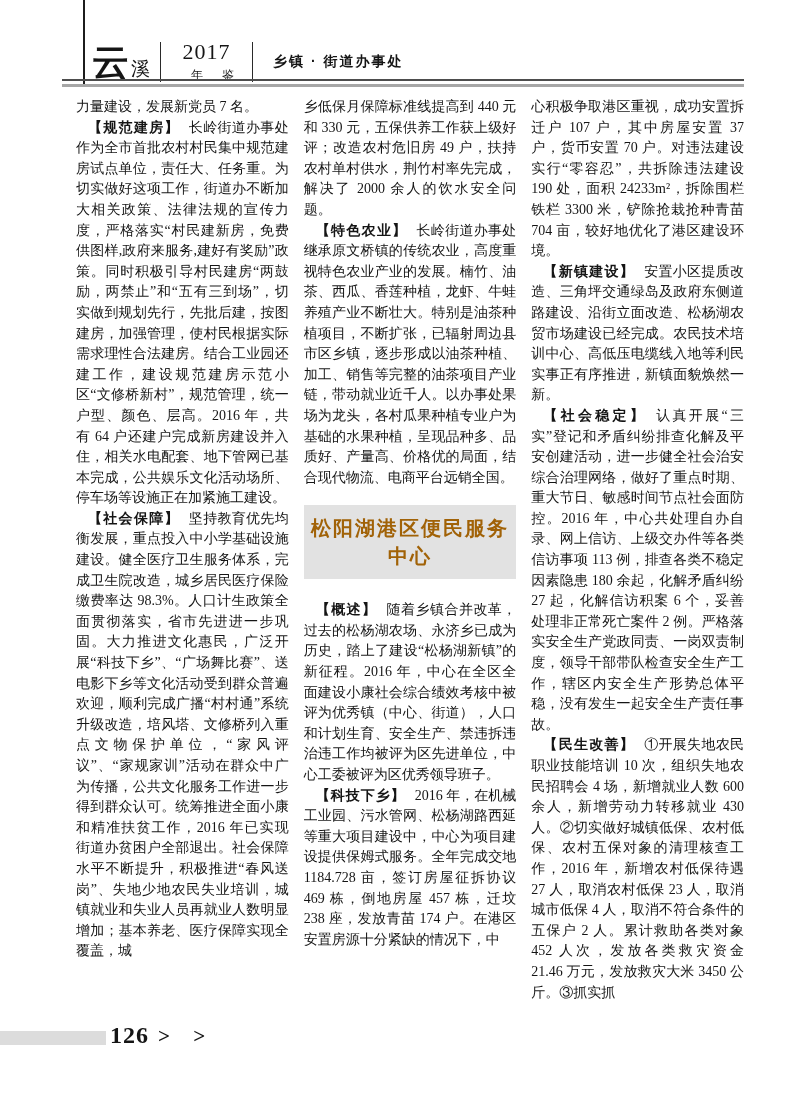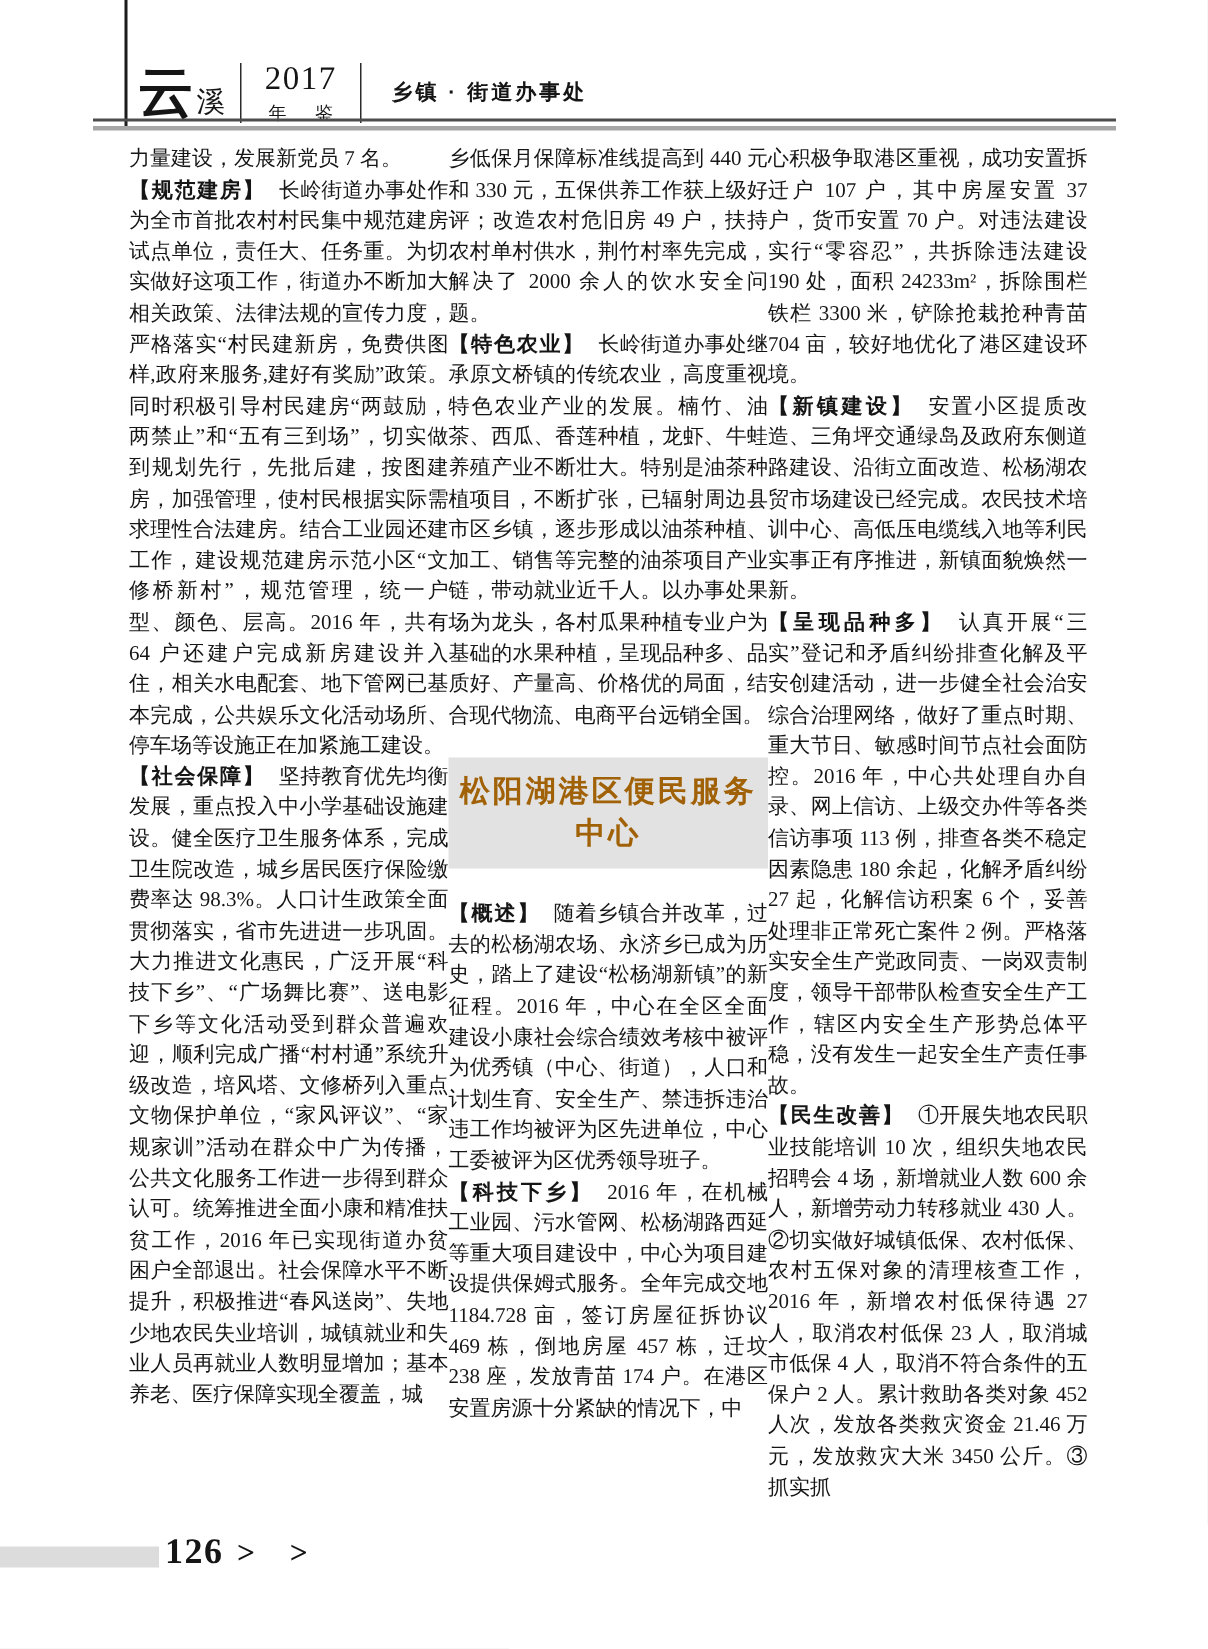--- a/index.html
+++ b/index.html
@@ -11,35 +11,35 @@
   }
   
   .vline { position:absolute; left:83px; top:0; width:2px; height:84px; background:#1c1c1c; }
   .brand { position:absolute; left:92px; top:40px; height:44px; display:flex; align-items:center; }
   .logo { display:flex; align-items:flex-end; }
   .logo-big { font-size:37px; font-weight:bold; line-height:1; }
   .logo-small { font-size:19px; line-height:1.2; margin-left:2px; }
   .brand-divider { width:1px; height:40px; background:#2a2a2a; margin:0 10px; }
   .year-block { text-align:center; }
   .year { font-size:22px; line-height:1.1; letter-spacing:1px; }
-  .yearbook { font-size:12px; letter-spacing:8px; margin-top:3px; text-indent:8px; }
+  .yearbook { font-size:12px; letter-spacing:8px; margin-top:3px; text-indent:8px;margin-left:12px; }
   .section-title {
     font-family:"Liberation Sans","DejaVu Sans",sans-serif;
     font-weight:bold; font-size:14px; letter-spacing:2px; margin-left:10px;
   }
   .rule-thin  { position:absolute; left:62px; top:79px; width:682px; height:2px; background:#4d4d4d; }
   .rule-thick { position:absolute; left:62px; top:84px; width:682px; height:3px; background:#a6a6a6; }
   
-  .columns { position:absolute; top:97px; left:86px; width:668px; display:flex; }
+  .columns { position:absolute; top:97px; left:76px; width:668px; display:flex; gap:15px; }
   .col { width:213px; font-size:14px; line-height:20.6px; text-align:justify; }
   .col p { margin:0; }
   .entry { margin-top:20px; }
   .ehead {
     font-family:Liberation Mono, monospace;
-    font-weight:bold; letter-spacing:1px; margin-right:9px;
+    font-weight:bold; letter-spacing:1px; margin-right:9px;margin-left:12px;
   }
   .byline { text-align:right; padding-right:2px; }
   .article-box {
     background:#e2e2e2; margin:17px 0 21px 0; padding:9px 5px;
     text-align:center; font-family:"Liberation Sans","DejaVu Sans",sans-serif;
     font-weight:bold; font-size:20px; line-height:28px; letter-spacing:2px;
     color:#a16207;
   }
   
   .footer-bar { position:absolute; left:0; top:1031px; width:106px; height:14px; background:#dcdcdc; }
@@ -81,21 +81,21 @@
       <p class="cont">乡低保月保障标准线提高到 440 元和 330 元，五保供养工作获上级好评；改造农村危旧房 49 户，扶持农村单村供水，荆竹村率先完成，解决了 2000 余人的饮水安全问题。</p>
       <p class="entry"><span class="ehead">【特色农业】</span><span>长岭街道办事处继承原文桥镇的传统农业，高度重视特色农业产业的发展。楠竹、油茶、西瓜、香莲种植，龙虾、牛蛙养殖产业不断壮大。特别是油茶种植项目，不断扩张，已辐射周边县市区乡镇，逐步形成以油茶种植、加工、销售等完整的油茶项目产业链，带动就业近千人。以办事处果场为龙头，各村瓜果种植专业户为基础的水果种植，呈现品种多、品质好、产量高、价格优的局面，结合现代物流、电商平台远销全国。</span></p>
       <div class="article-box">松阳湖港区便民服务中心</div>
       <p class="cont"><span class="ehead">【概述】</span><span>随着乡镇合并改革，过去的松杨湖农场、永济乡已成为历史，踏上了建设“松杨湖新镇”的新征程。2016 年，中心在全区全面建设小康社会综合绩效考核中被评为优秀镇（中心、街道），人口和计划生育、安全生产、禁违拆违治违工作均被评为区先进单位，中心工委被评为区优秀领导班子。</span></p>
       <p class="entry"><span class="ehead">【科技下乡】</span><span>2016 年，在机械工业园、污水管网、松杨湖路西延等重大项目建设中，中心为项目建设提供保姆式服务。全年完成交地 1184.728 亩，签订房屋征拆协议 469 栋，倒地房屋 457 栋，迁坟 238 座，发放青苗 174 户。在港区安置房源十分紧缺的情况下，中</span></p>
     </section>
 
     <section class="col">
       <p class="cont">心积极争取港区重视，成功安置拆迁户 107 户，其中房屋安置 37 户，货币安置 70 户。对违法建设实行“零容忍”，共拆除违法建设 190 处，面积 24233m²，拆除围栏铁栏 3300 米，铲除抢栽抢种青苗 704 亩，较好地优化了港区建设环境。</p>
       <p class="entry"><span class="ehead">【新镇建设】</span><span>安置小区提质改造、三角坪交通绿岛及政府东侧道路建设、沿街立面改造、松杨湖农贸市场建设已经完成。农民技术培训中心、高低压电缆线入地等利民实事正有序推进，新镇面貌焕然一新。</span></p>
-      <p class="entry"><span class="ehead">【呈现品种多】</span><span>认真开展“三实”登记和矛盾纠纷排查化解及平安创建活动，进一步健全社会治安综合治理网络，做好了重点时期、重大节日、敏感时间节点社会面防控。2016 年，中心共处理自办自录、网上信访、上级交办件等各类信访事项 113 例，排查各类不稳定因素隐患 180 余起，化解矛盾纠纷 27 起，化解信访积案 6 个，妥善处理非正常死亡案件 2 例。严格落实安全生产党政同责、一岗双责制度，领导干部带队检查安全生产工作，辖区内安全生产形势总体平稳，没有发生一起安全生产责任事故。</span></p>
+      <p class="entry"><span class="ehead">【社会稳定】</span><span>认真开展“三实”登记和矛盾纠纷排查化解及平安创建活动，进一步健全社会治安综合治理网络，做好了重点时期、重大节日、敏感时间节点社会面防控。2016 年，中心共处理自办自录、网上信访、上级交办件等各类信访事项 113 例，排查各类不稳定因素隐患 180 余起，化解矛盾纠纷 27 起，化解信访积案 6 个，妥善处理非正常死亡案件 2 例。严格落实安全生产党政同责、一岗双责制度，领导干部带队检查安全生产工作，辖区内安全生产形势总体平稳，没有发生一起安全生产责任事故。</span></p>
       <p class="entry"><span class="ehead">【民生改善】</span><span>①开展失地农民职业技能培训 10 次，组织失地农民招聘会 4 场，新增就业人数 600 余人，新增劳动力转移就业 430 人。②切实做好城镇低保、农村低保、农村五保对象的清理核查工作，2016 年，新增农村低保待遇 27 人，取消农村低保 23 人，取消城市低保 4 人，取消不符合条件的五保户 2 人。累计救助各类对象 452 人次，发放各类救灾资金 21.46 万元，发放救灾大米 3450 公斤。③抓实抓</span></p>
     </section>
 
   </main>
 
   <footer>
     <div class="footer-bar"></div>
     <div class="pagenum-row">
       <span>126</span><span class="arrows">&gt; &gt;</span>
     </div>

